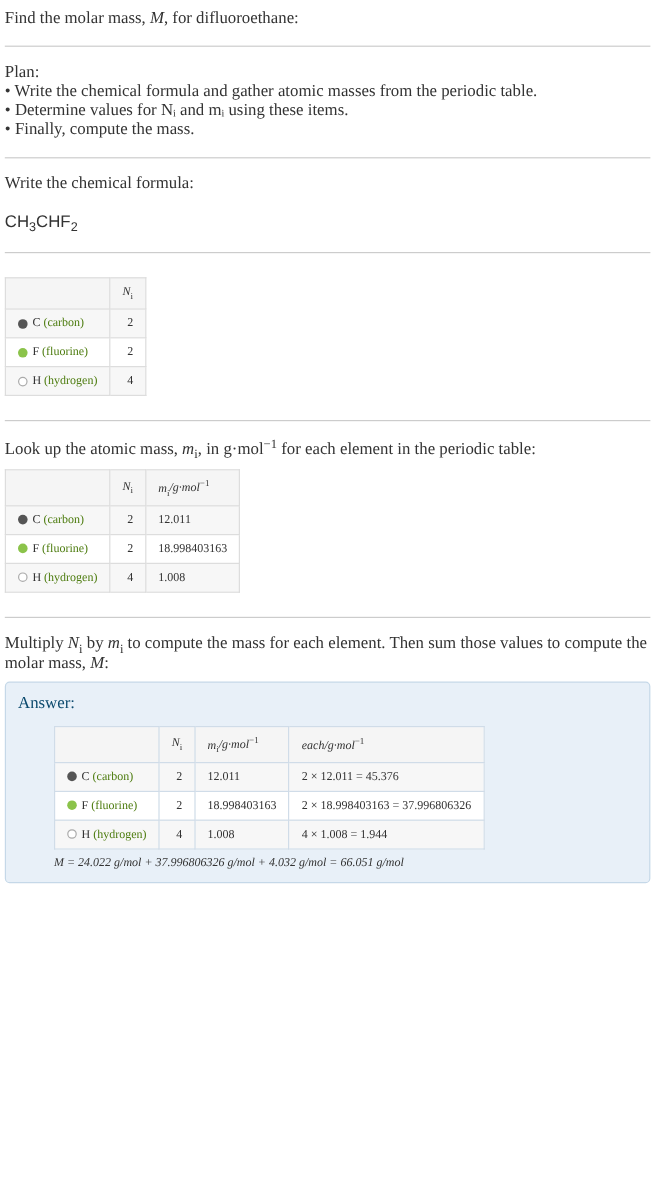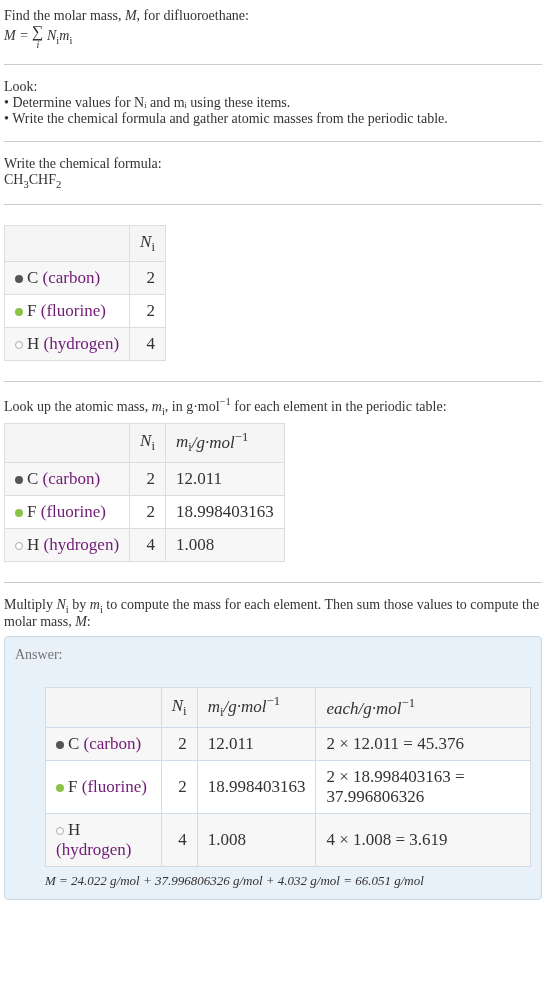--- a/index.html
+++ b/index.html
@@ -30,78 +30,73 @@
 .sum .idx { font-size: 10px; font-style: italic; }
 
 table {
   border-collapse: collapse;
   margin: 6px 0;
 }
 th, td {
   border: 1px solid #ddd;
   padding: 6px 10px;
   text-align: left;
-  font-size: 17px;
+  font-size: 10px;
 }
 th {
   background: #f5f5f5;
   font-weight: normal;
   font-style: italic;
 }
 td.num { text-align: right; }
 tr.stripe td { background: #f7f7f7; }
 
 .dot {
   display: inline-block;
   width: 8px; height: 8px;
   border-radius: 50%;
   margin-right: 4px;
   vertical-align: middle;
 }
 .dot.c { background: #555; }
 .dot.f { background: #8bc34a; }
 .dot.h { background: #fff; border: 1px solid #aaa; }
 
-.elname { color: #701a75; }
+.elname { color: #4d7c0f; }
 
 .answer {
   background: #e8f0f8;
   border: 1px solid #c5d8e8;
   border-radius: 4px;
   padding: 10px;
   margin-top: 6px;
 }
 .answer table { background: #fff; }
 .answer th, .answer td { border: 1px solid #d0dce8; }
-.answer-label { color: #737373; margin-bottom: 24px; }
+.answer-label { color: #0c4a6e; margin-bottom: 10px; }
 .answer-inner { padding-left: 30px; }
-.final { font-style: italic; margin-top: 4px; font-size: 13px; }
-.chem { font-family: Liberation Serif, serif; }
+.final { font-style: italic; margin-top: 4px; font-size: 10px; }
+.chem { font-family: Liberation Sans, sans-serif; margin-top: 14px; }
 .plan li { list-style: none; }
 </style>
 </head>
 <body>
 
 <div class="section">
   <div>Find the molar mass, <span class="formula">M</span>, for difluoroethane:</div>
-  <div class="formula">
-    M = <span class="sum">
-        <span class="sigma">∑</span>
-        <span class="idx">i</span>
-      </span> N<span class="sub">i</span>m<span class="sub">i</span>
-  </div>
-</div>
-
-<hr>
-
-<div class="section">
-  <div>Look:</div>
+</div>
+
+<hr>
+
+<div class="section">
+  <div>Plan:</div>
   <ul class="plan">
+    <li>• Write the chemical formula and gather atomic masses from the periodic table.</li>
     <li>• Determine values for Nᵢ and mᵢ using these items.</li>
-    <li>• Write the chemical formula and gather atomic masses from the periodic table.</li>
+    <li>• Finally, compute the mass.</li>
   </ul>
 </div>
 
 <hr>
 
 <div class="section">
   <div>Write the chemical formula:</div>
   <div class="chem">
     <span>CH</span><span class="sub">3</span><span>CHF</span><span class="sub">2</span>
   </div>
@@ -191,20 +186,20 @@
       <tr>
         <td><span class="dot f"></span><span>F</span> <span class="elname">(fluorine)</span></td>
         <td class="num">2</td>
         <td>18.998403163</td>
         <td>2 × 18.998403163 = 37.996806326</td>
       </tr>
       <tr class="stripe">
         <td><span class="dot h"></span><span>H</span> <span class="elname">(hydrogen)</span></td>
         <td class="num">4</td>
         <td>1.008</td>
-        <td>4 × 1.008 = 3.619</td>
+        <td>4 × 1.008 = 1.944</td>
       </tr>
     </tbody>
         </table>
     <div class="final">M = 24.022 g/mol + 37.996806326 g/mol + 4.032 g/mol = 66.051 g/mol</div>
     </div>
   </div>
 </div>
 
 </body></html>

